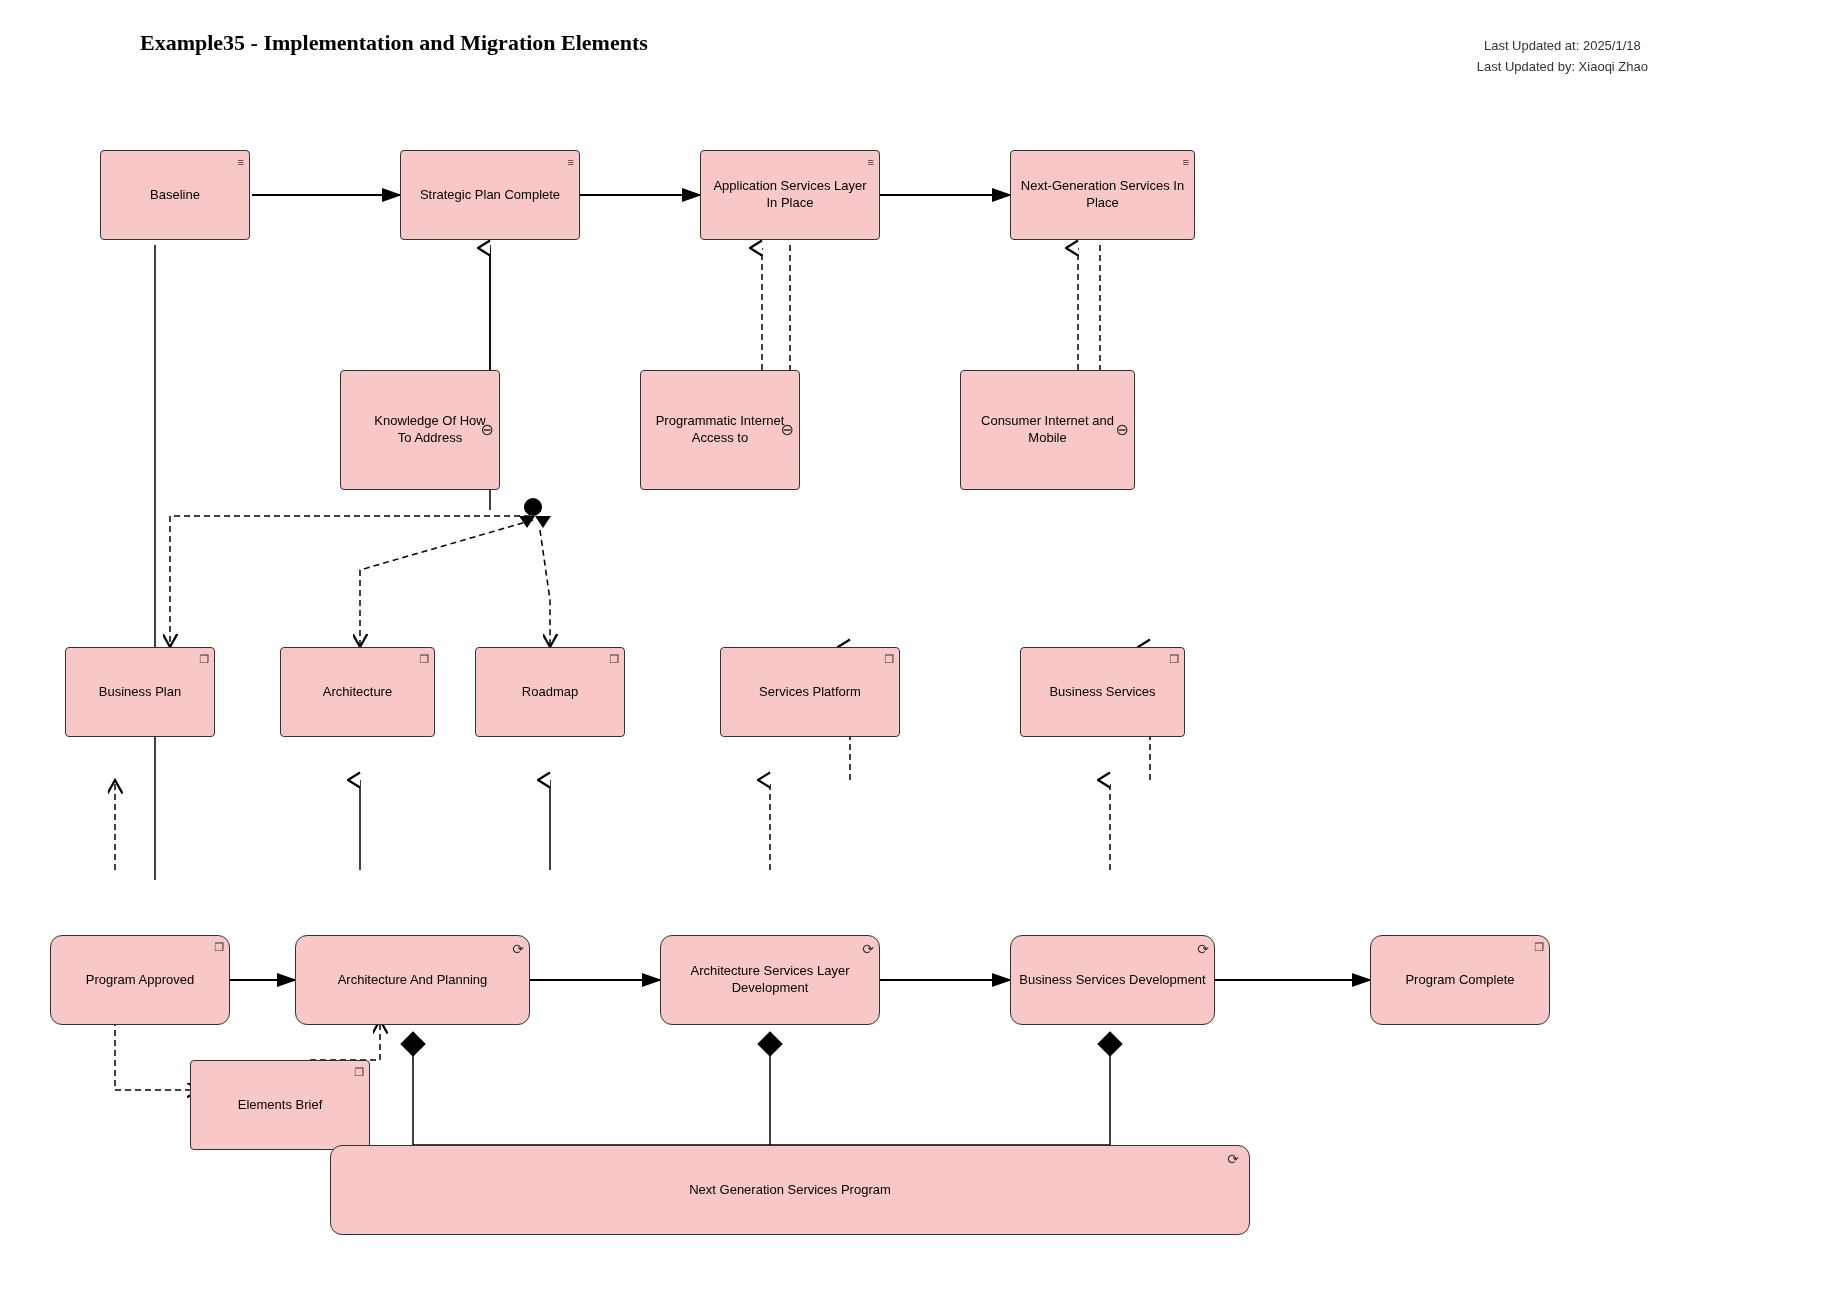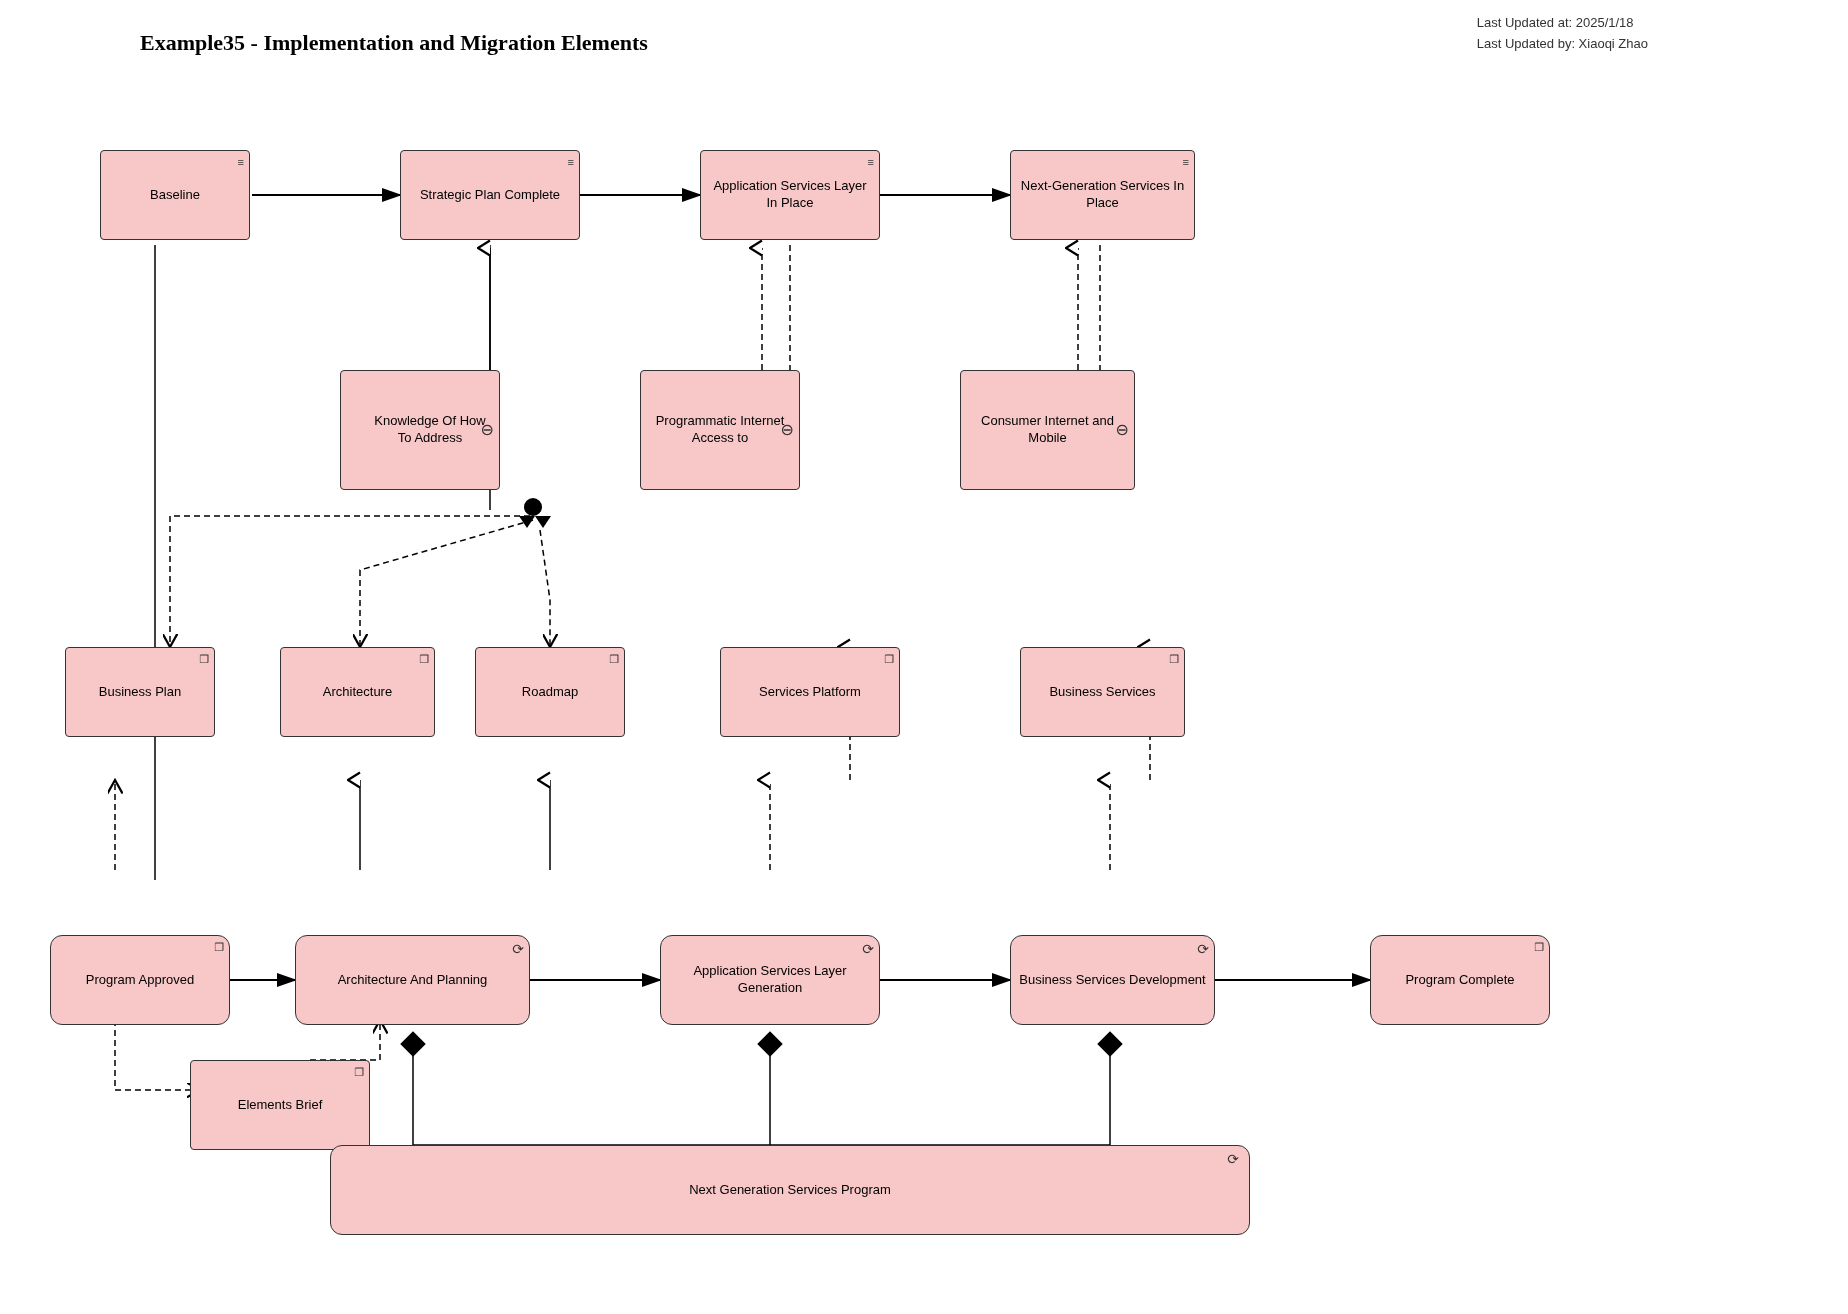--- a/index.html
+++ b/index.html
@@ -16,25 +16,25 @@
     .page-title {
       font-size: 22px;
       font-weight: bold;
       position: absolute;
       top: 30px;
       left: 140px;
       font-family: Liberation Serif, serif;
     }
     .meta-info {
       position: absolute;
-      top: 13px;
+      top: 36px;
       right: 200px;
       font-size: 13px;
       color: #333;
-      text-align: left;
+      text-align: center;
       line-height: 1.6;
     }
     
     .node {
       position: absolute;
       background: #f8c8c8;
       border: 1.5px solid #333;
       border-radius: 4px;
       display: flex;
       align-items: center;
@@ -246,21 +246,21 @@
   <span>Program Approved</span>
   <span class="node-icon">❐</span>
 </div>
 
 <div class="node" style="left:295px; top:935px; width:235px; height:90px; border-radius: 12px;">
   <span>Architecture And Planning</span>
   <span class="node-icon" style="font-size:14px;">⟳</span>
 </div>
 
 <div class="node" style="left:660px; top:935px; width:220px; height:90px; border-radius: 12px;">
-  <span>Application Services Layer Generation</span>
+  <span>Architecture Services Layer Development</span>
   <span class="node-icon" style="font-size:14px;">⟳</span>
 </div>
 
 <div class="node" style="left:1010px; top:935px; width:205px; height:90px; border-radius: 12px;">
   <span>Business Services Development</span>
   <span class="node-icon" style="font-size:14px;">⟳</span>
 </div>
 
 <div class="node" style="left:1370px; top:935px; width:180px; height:90px; border-radius: 12px;">
   <span>Program Complete</span>

